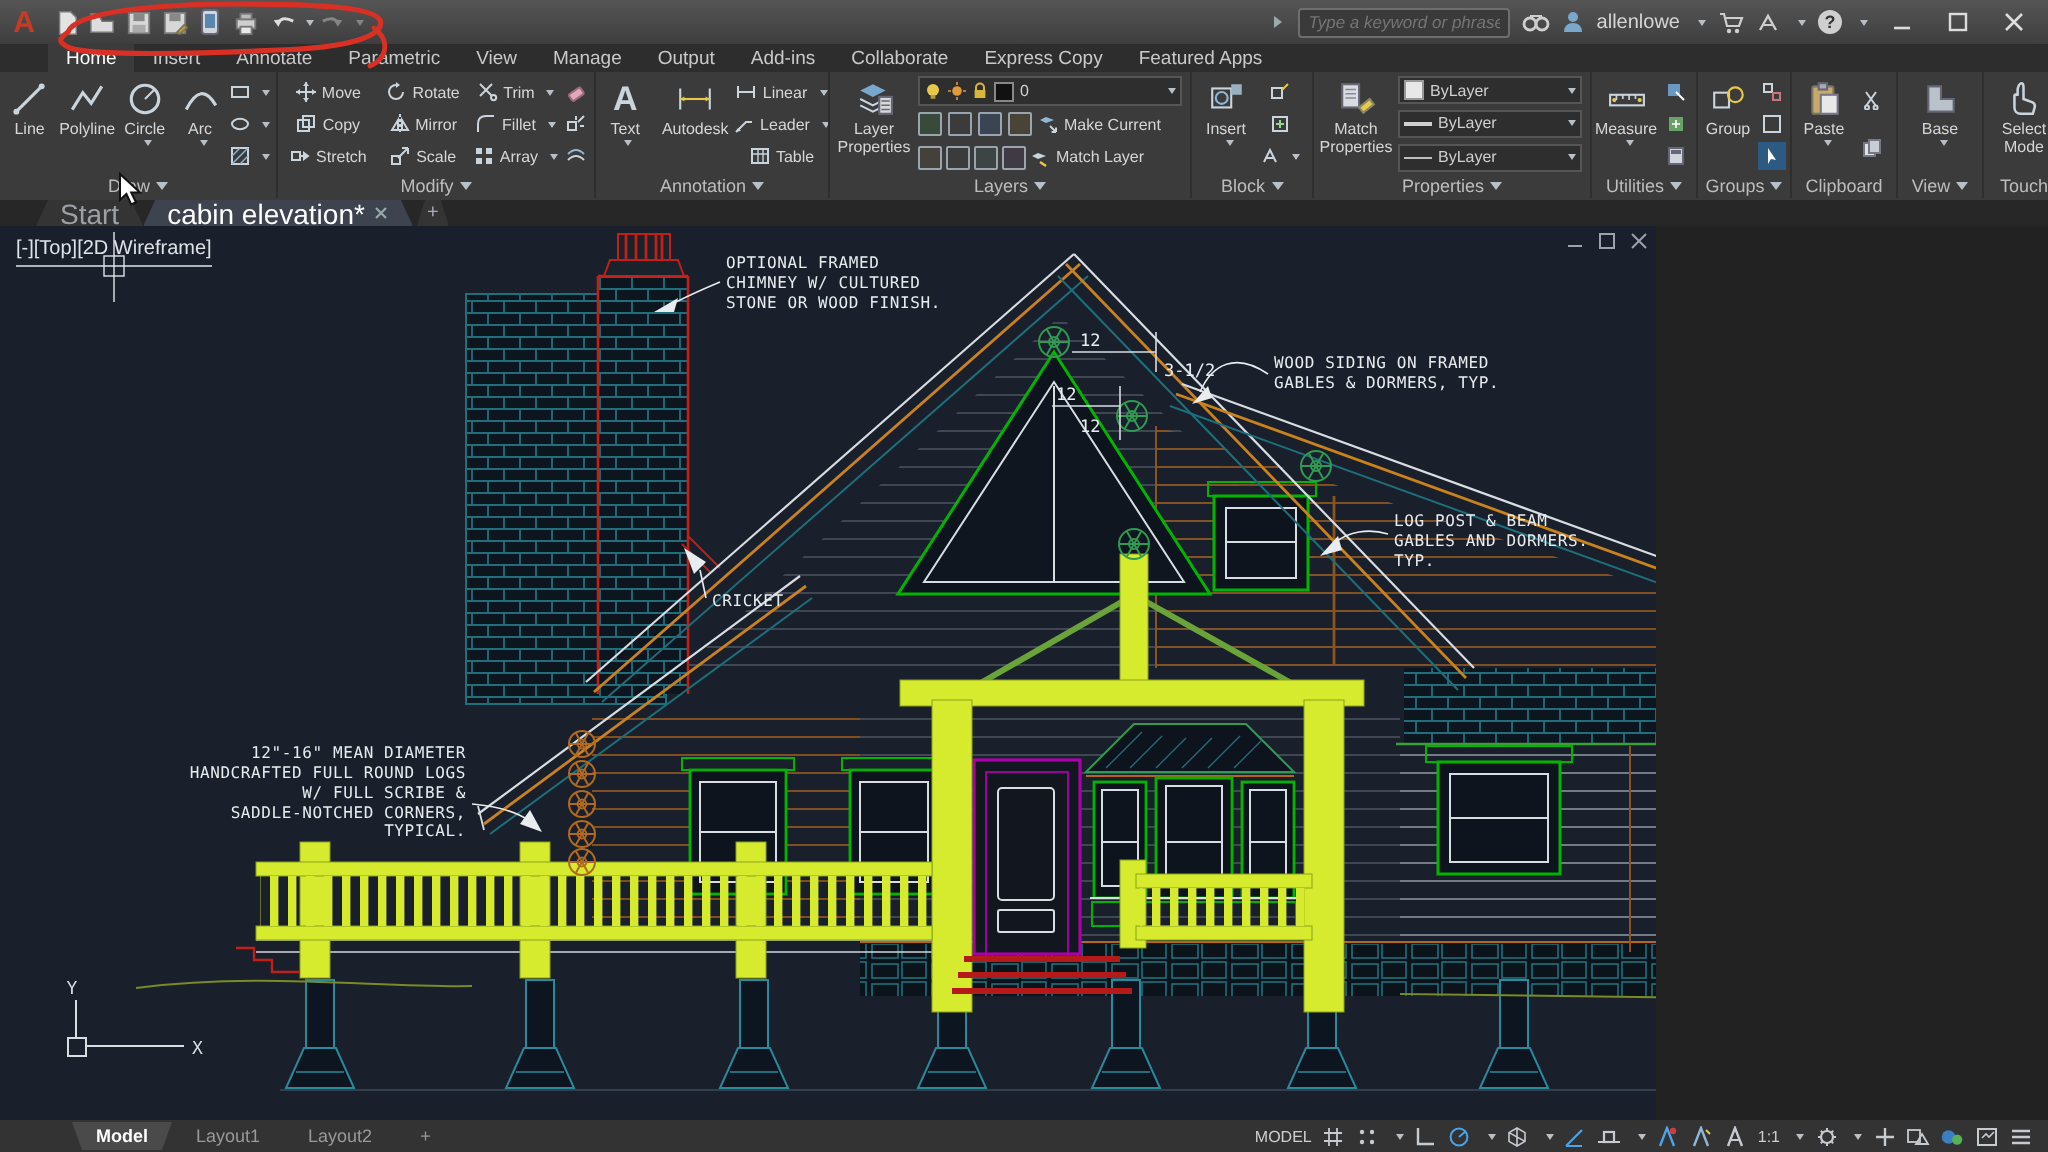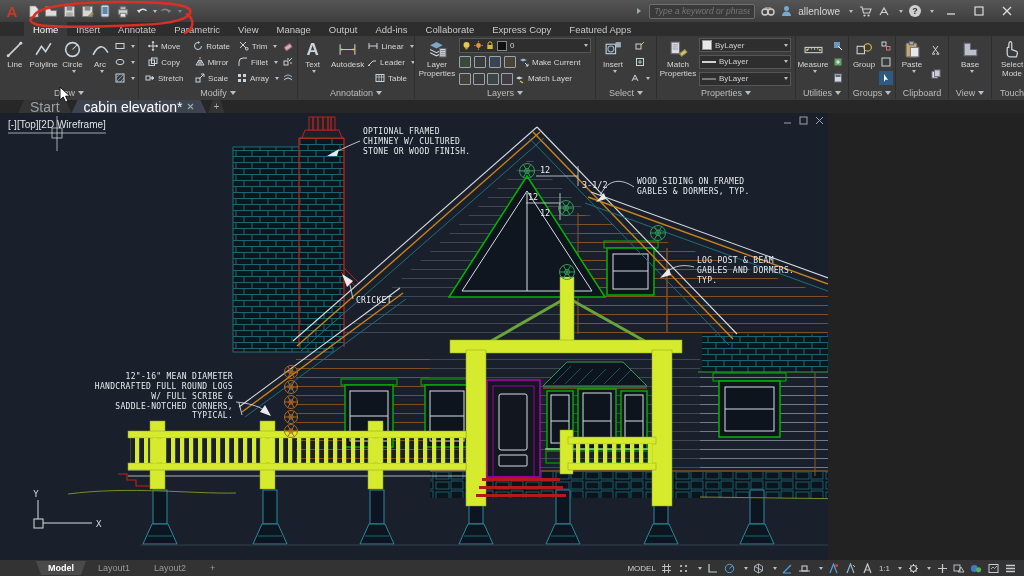--- a/index.html
+++ b/index.html
@@ -483,21 +483,21 @@
         <div class="sb">
             <svg class="si" viewBox="0 0 10 10">
               <path d="M2 8L5 2l3 6" fill="none" stroke="#c9d4dd"></path>
               <path d="M3.2 6h3.6" stroke="#c9d4dd"></path>
             </svg>
             <i class="car sm"></i>
           </div>
       </div>
     </div>
     <div class="pf">
-        <span>Select</span>
+        <span>Block</span>
         <i class="car"></i>
       </div>
   </div>
 
   <div class="panel" style="width:138px">
     <div class="pc">
       <div class="bb" style="width:38px">
         <svg class="bi" viewBox="0 0 18 18">
             <rect x="2" y="2" width="8" height="11" fill="#d8dde2" stroke="#667"></rect>
             <path d="M3.5 4.5h5M3.5 6.5h5M3.5 8.5h5" stroke="#889" stroke-width=".7"></path>

